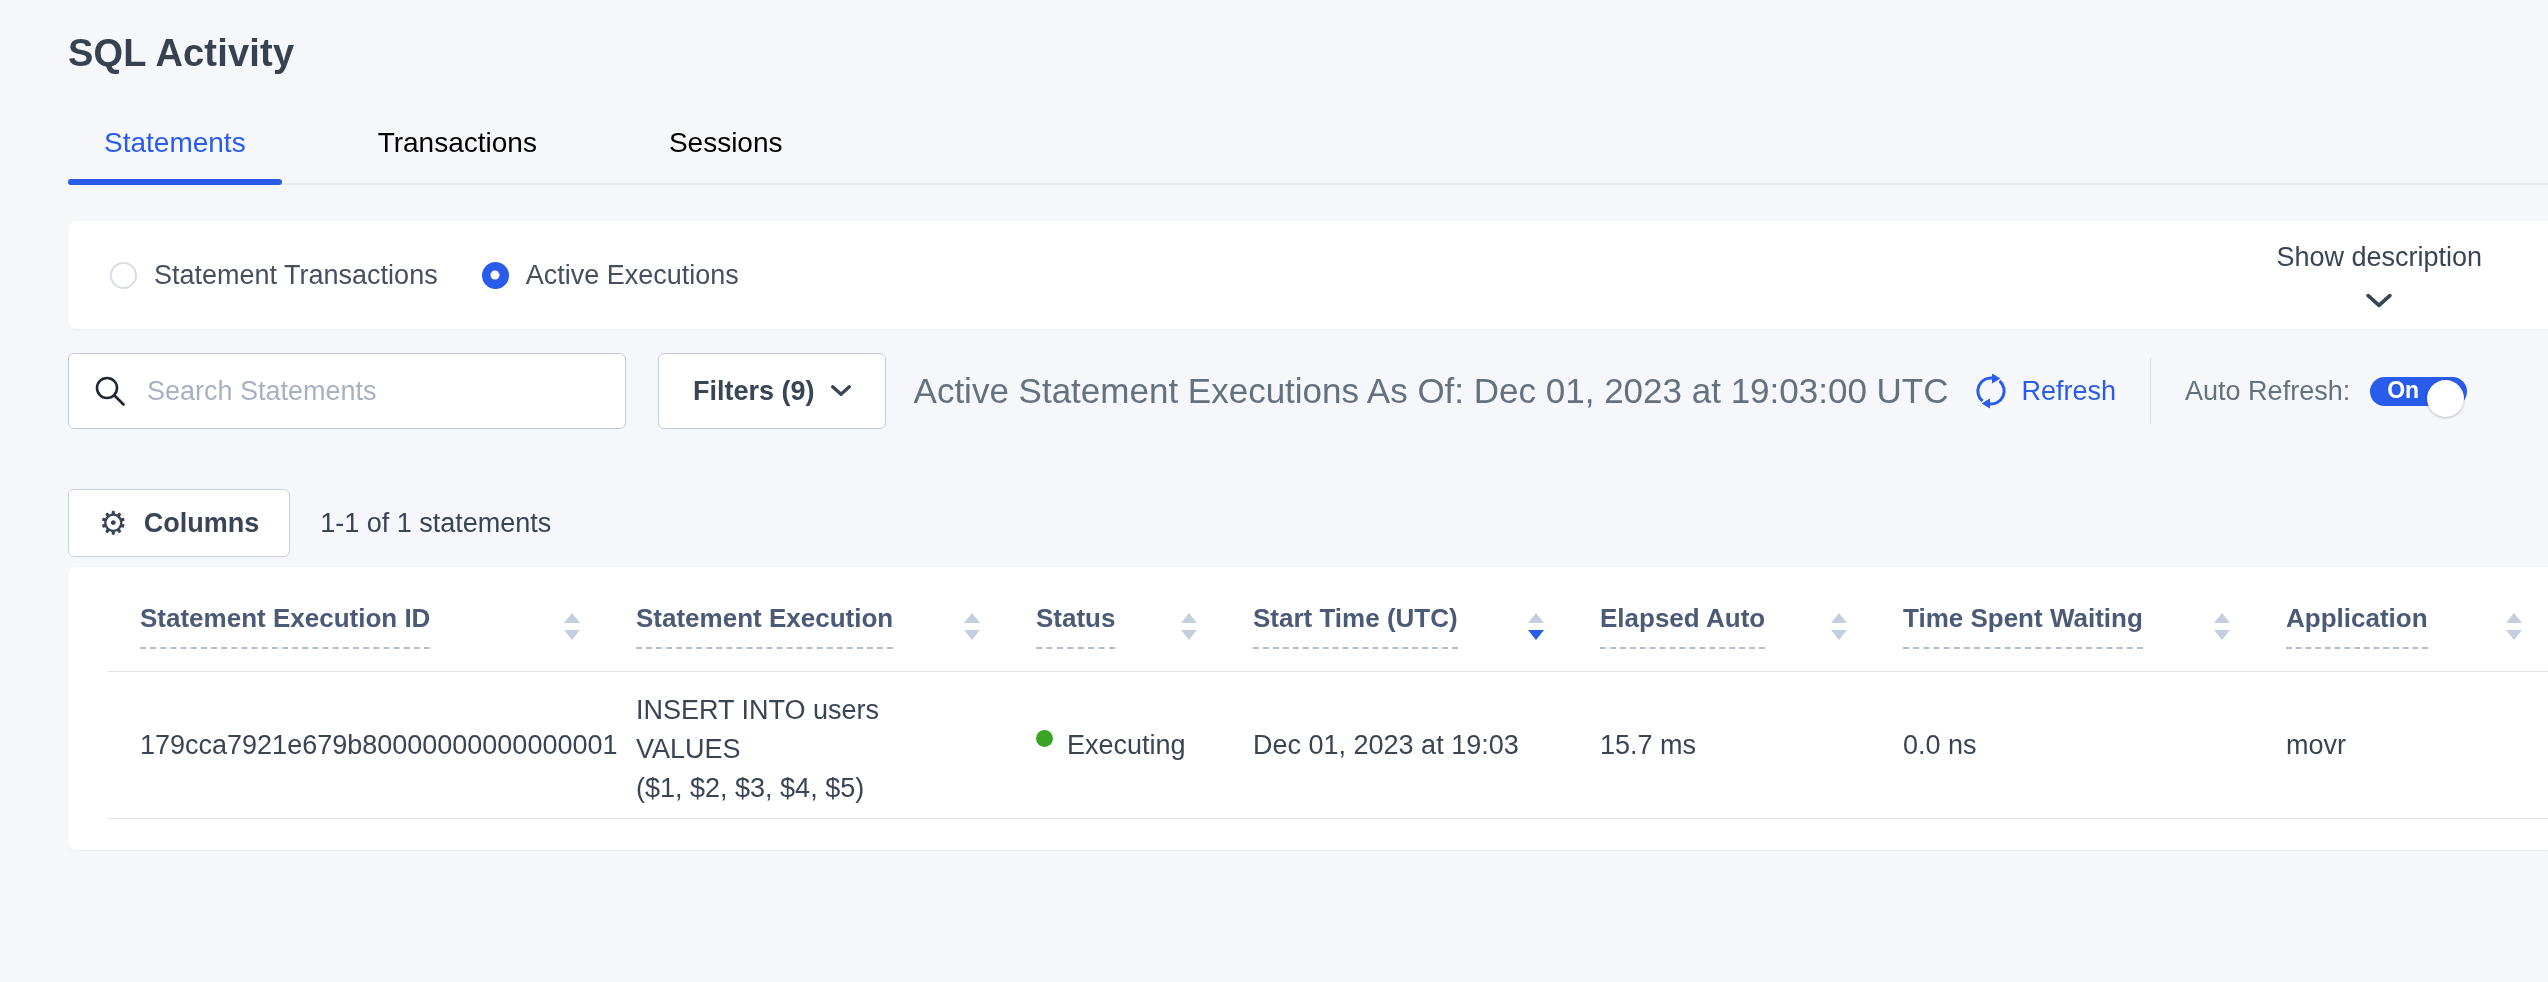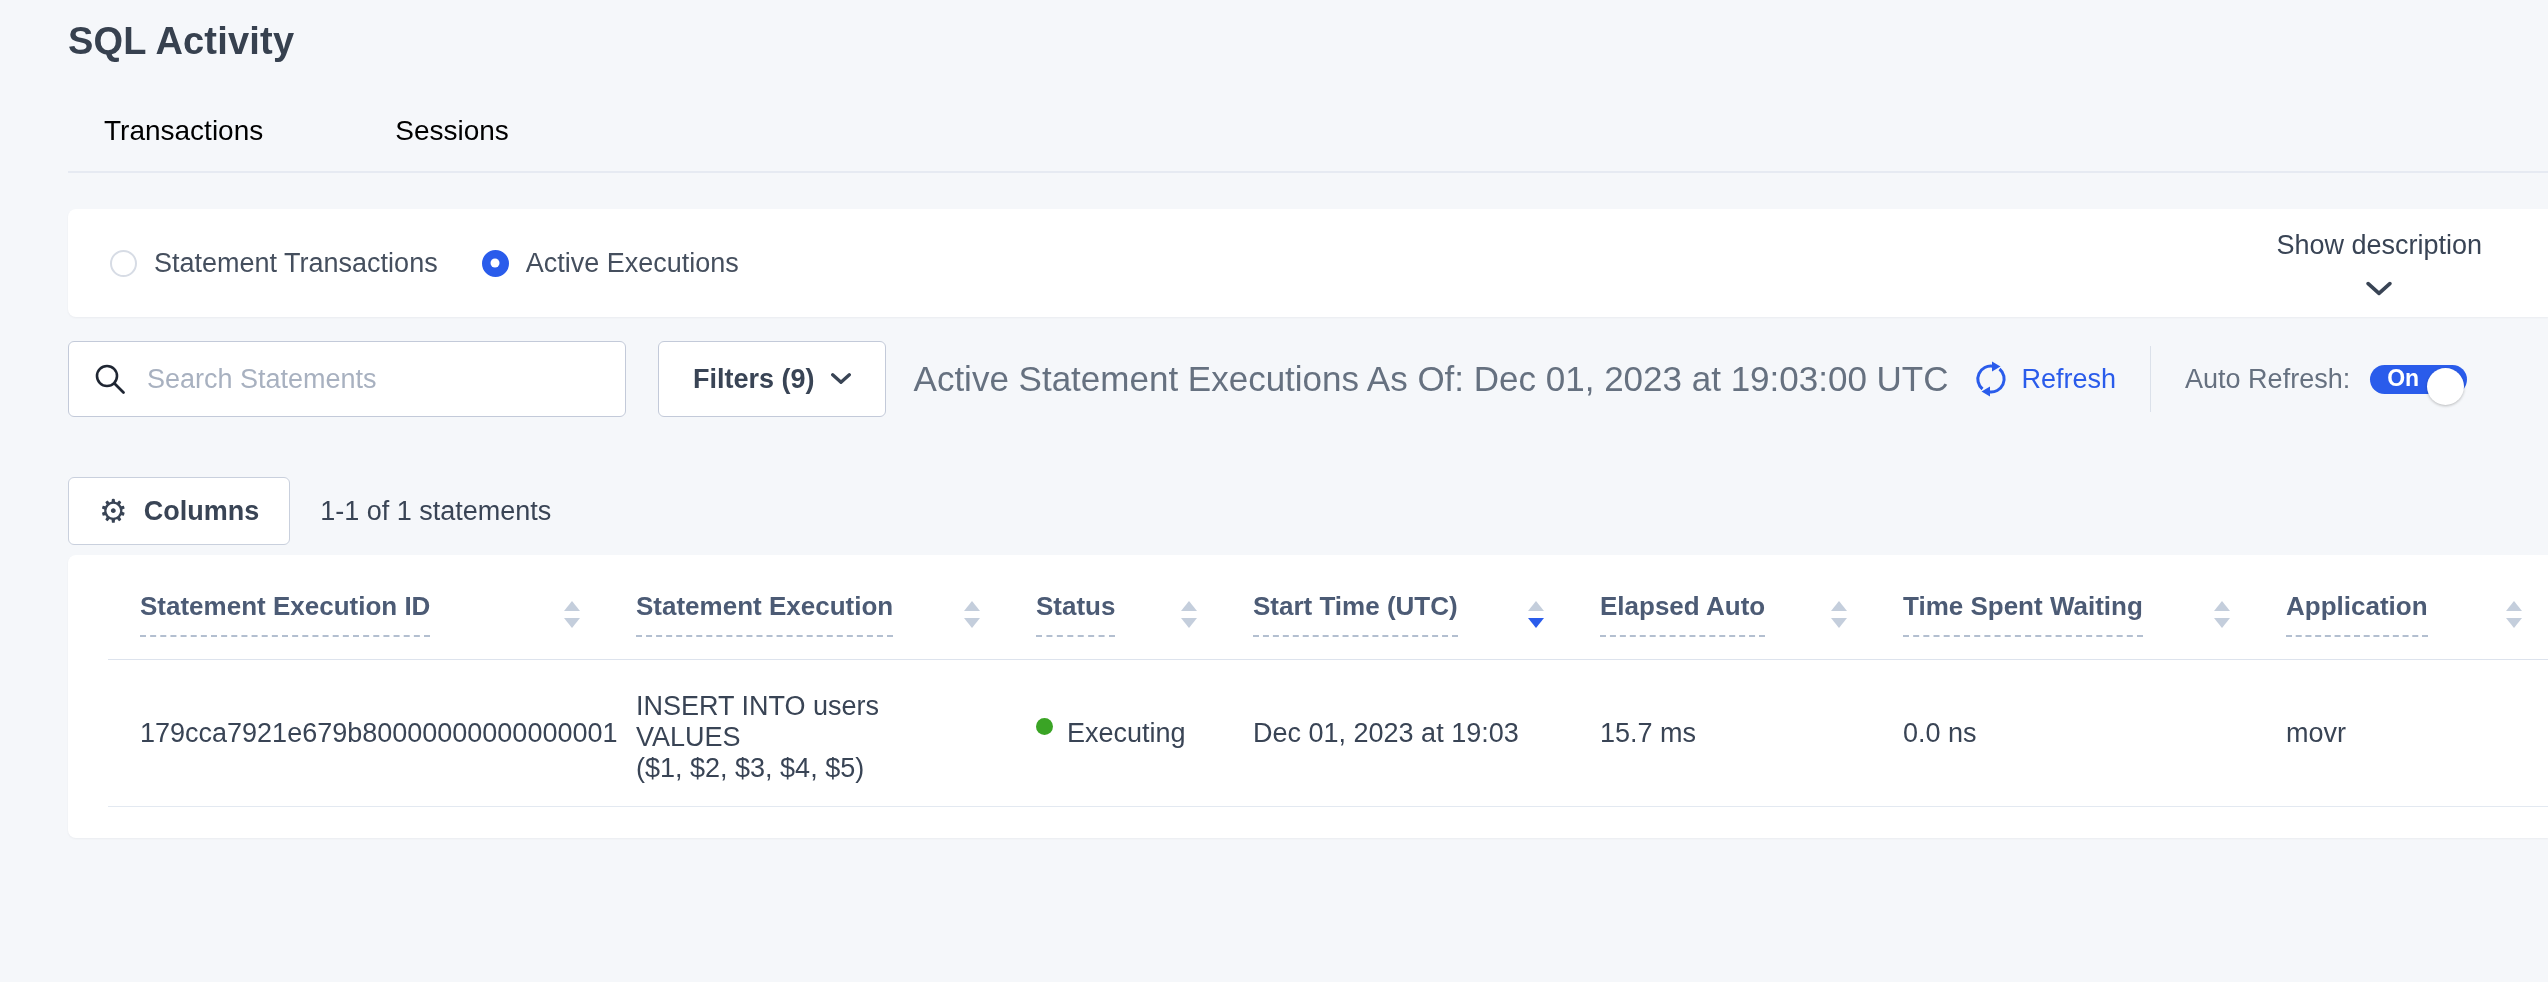--- a/index.html
+++ b/index.html
@@ -3,21 +3,21 @@
 <meta charset="utf-8">
 <style>
   html, body {
     margin: 0; padding: 0;
     width: 2548px; height: 982px;
     background: #f5f7fa;
     font-family: "Liberation Sans", sans-serif;
     color: #394455;
     overflow: hidden;
   }
-  .page { padding-top: 20px; }
+  .page { padding-top: 32px; }
 
   
   .page-title {
     margin: 0 0 0 68px;
     font-size: 38px; font-weight: 700; color: #37414f;
     letter-spacing: 0.2px;
   }
 
   
   .tabs {
@@ -141,34 +141,37 @@
   .tri { width: 0; height: 0; border-left: 8px solid transparent; border-right: 8px solid transparent; }
   .tri-up { border-bottom: 10px solid #c4cedc; }
   .tri-down { border-top: 10px solid #c4cedc; }
   .tri-down.sort-active { border-top-color: #2a5ceb; }
   td {
     height: 146px; vertical-align: middle;
     padding: 0 56px 0 0;
     border-bottom: 1px solid #e3e9f1;
     font-size: 27px; color: #394455;
   }
-  .stmt-text { white-space: pre-line; line-height: 31px; margin-top: 8px; }
+  .stmt-text { white-space: pre-line; line-height: 39px; margin-top: 8px; }
   .status-cell { display: flex; align-items: flex-start; gap: 14px; }
   .status-dot { width: 17px; height: 17px; border-radius: 50%; background: #3aa425; flex: 0 0 auto; }
 
   svg { display: block; }
 </style>
 </head>
 <body>
 
 <div class="page">
 
   <h1 class="page-title">SQL Activity</h1>
 
   <div class="tabs">
+    <div class="tab active">
+      <span>Statements</span>
+    </div>
     <div class="tab">
       <span>Transactions</span>
     </div>
     <div class="tab">
       <span>Sessions</span>
     </div>
   </div>
 
   <div class="mode-card">
     <div class="radio-option">

